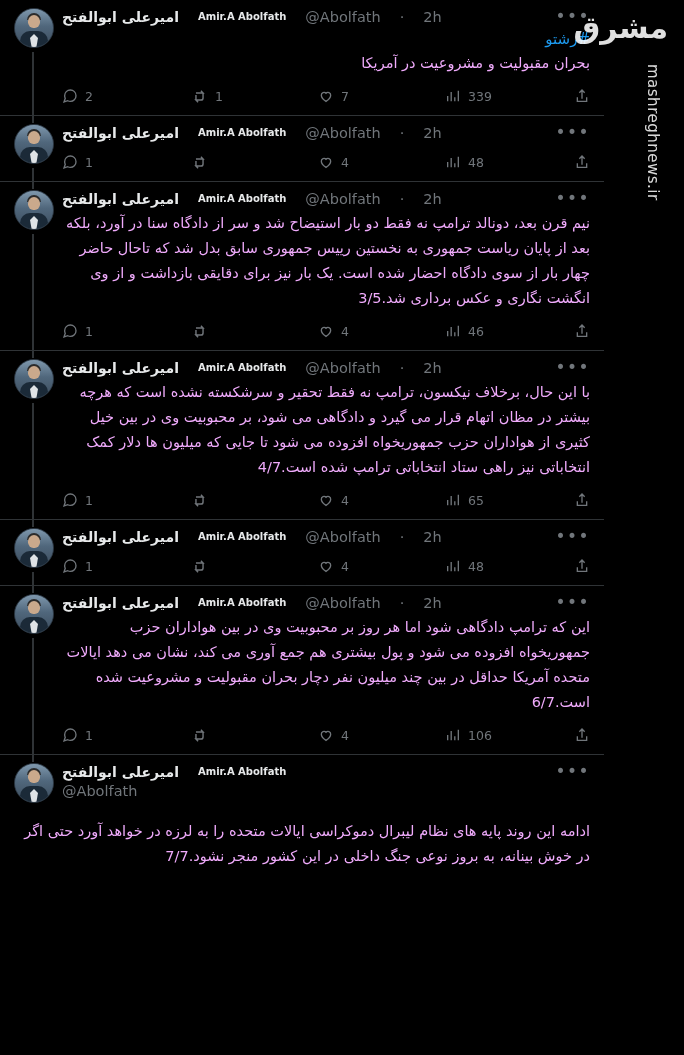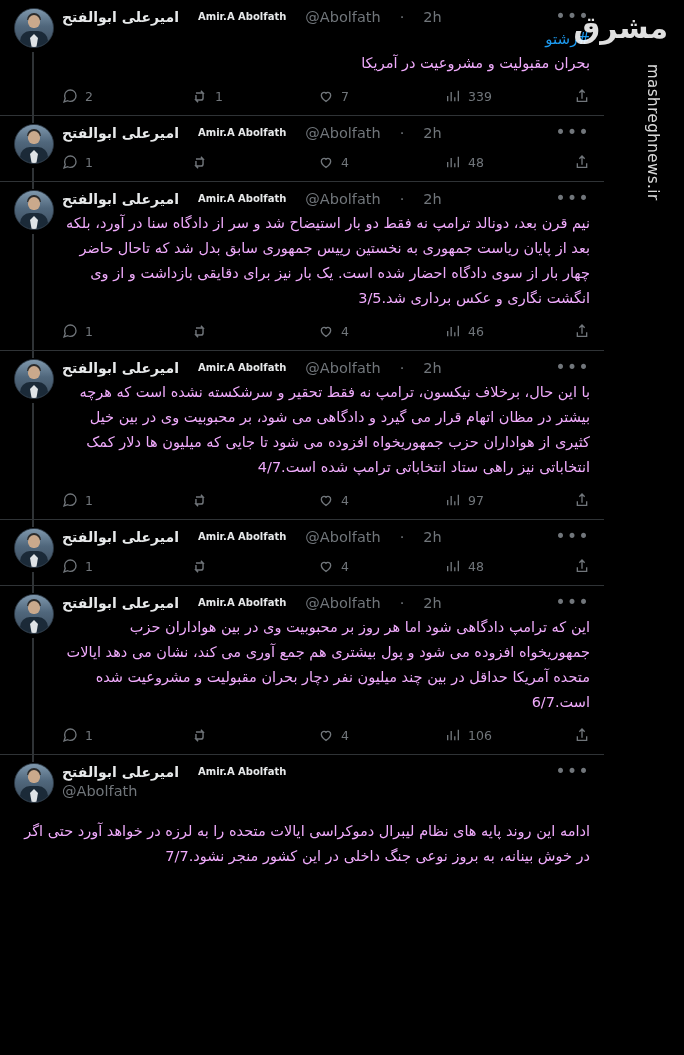--- a/index.html
+++ b/index.html
@@ -474,21 +474,21 @@
                 </svg>
               </span>
             <span>4</span>
           </div>
           <div class="act views">
             <span>
                 <svg width="16" height="16" viewBox="0 0 24 24" fill="none" stroke="#71767b" stroke-width="2">
                   <path d="M4 20V12M9.3 20V6M14.7 20v-6M20 20V4"></path>
                 </svg>
               </span>
-            <span>97</span>
+            <span>65</span>
           </div>
           <div class="act share">
             <span>
                 <svg width="16" height="16" viewBox="0 0 24 24" fill="none" stroke="#71767b" stroke-width="2">
                   <path d="M12 3v13M8 7l4-4 4 4M5 14v6h14v-6"></path>
                 </svg>
               </span>
           </div>
         </div>
       </div>

